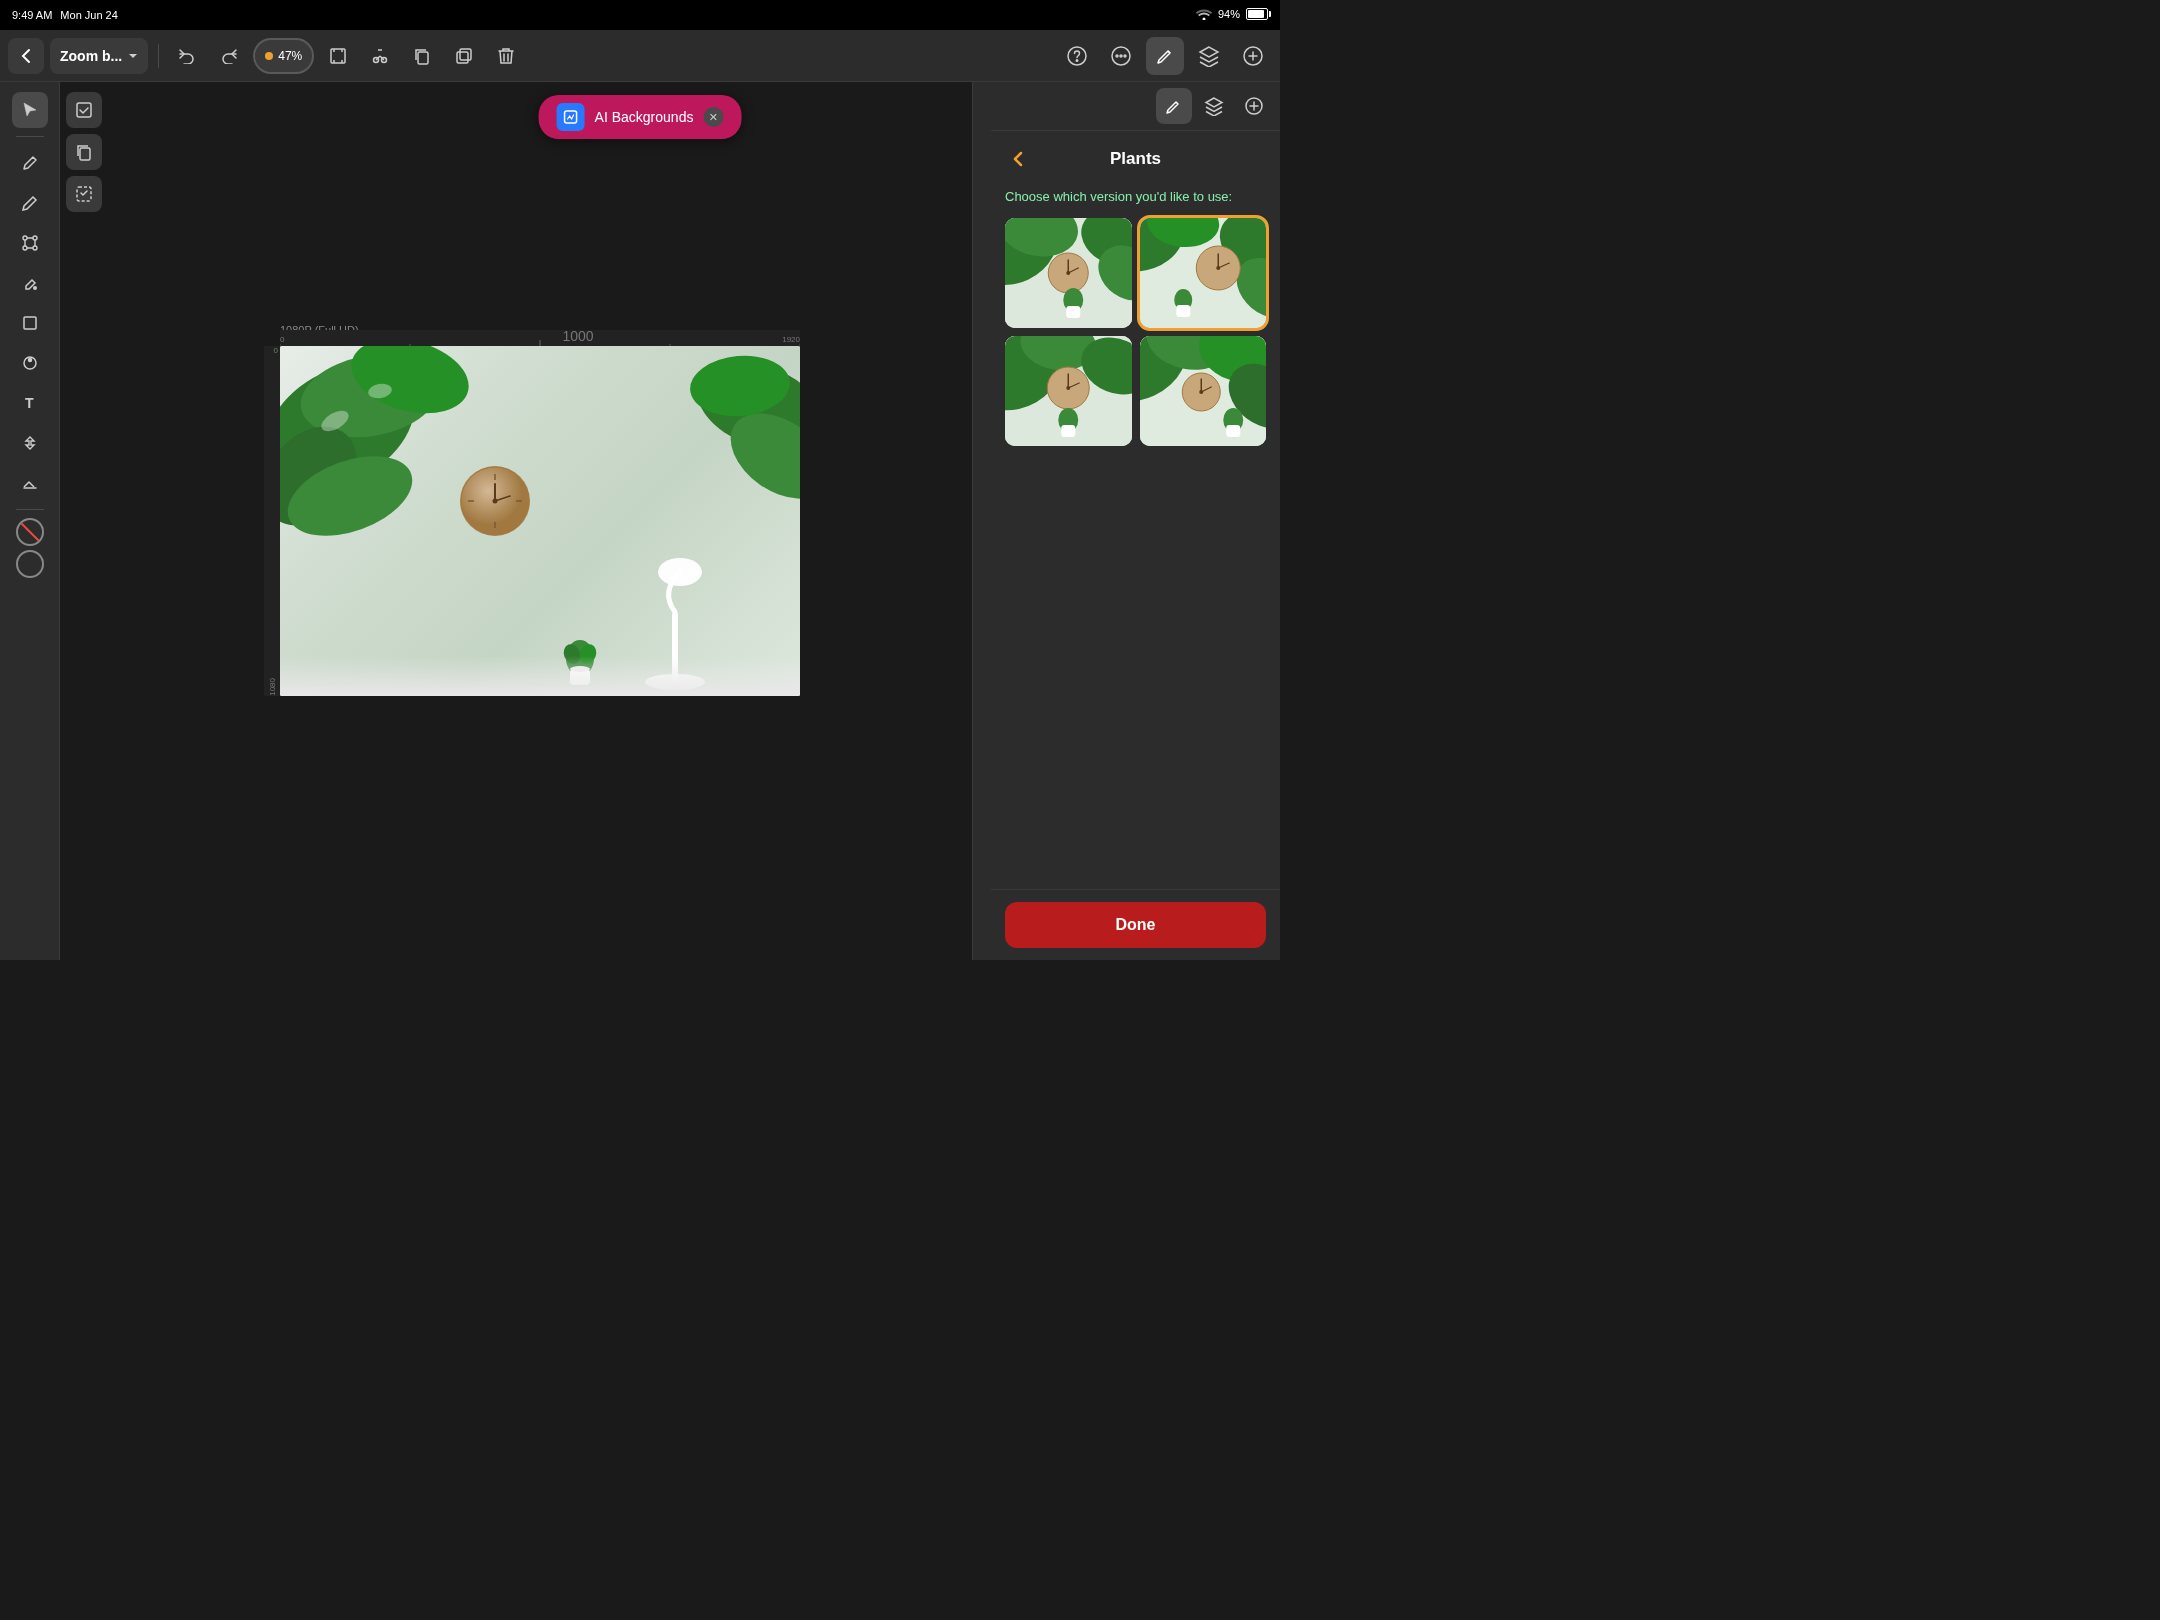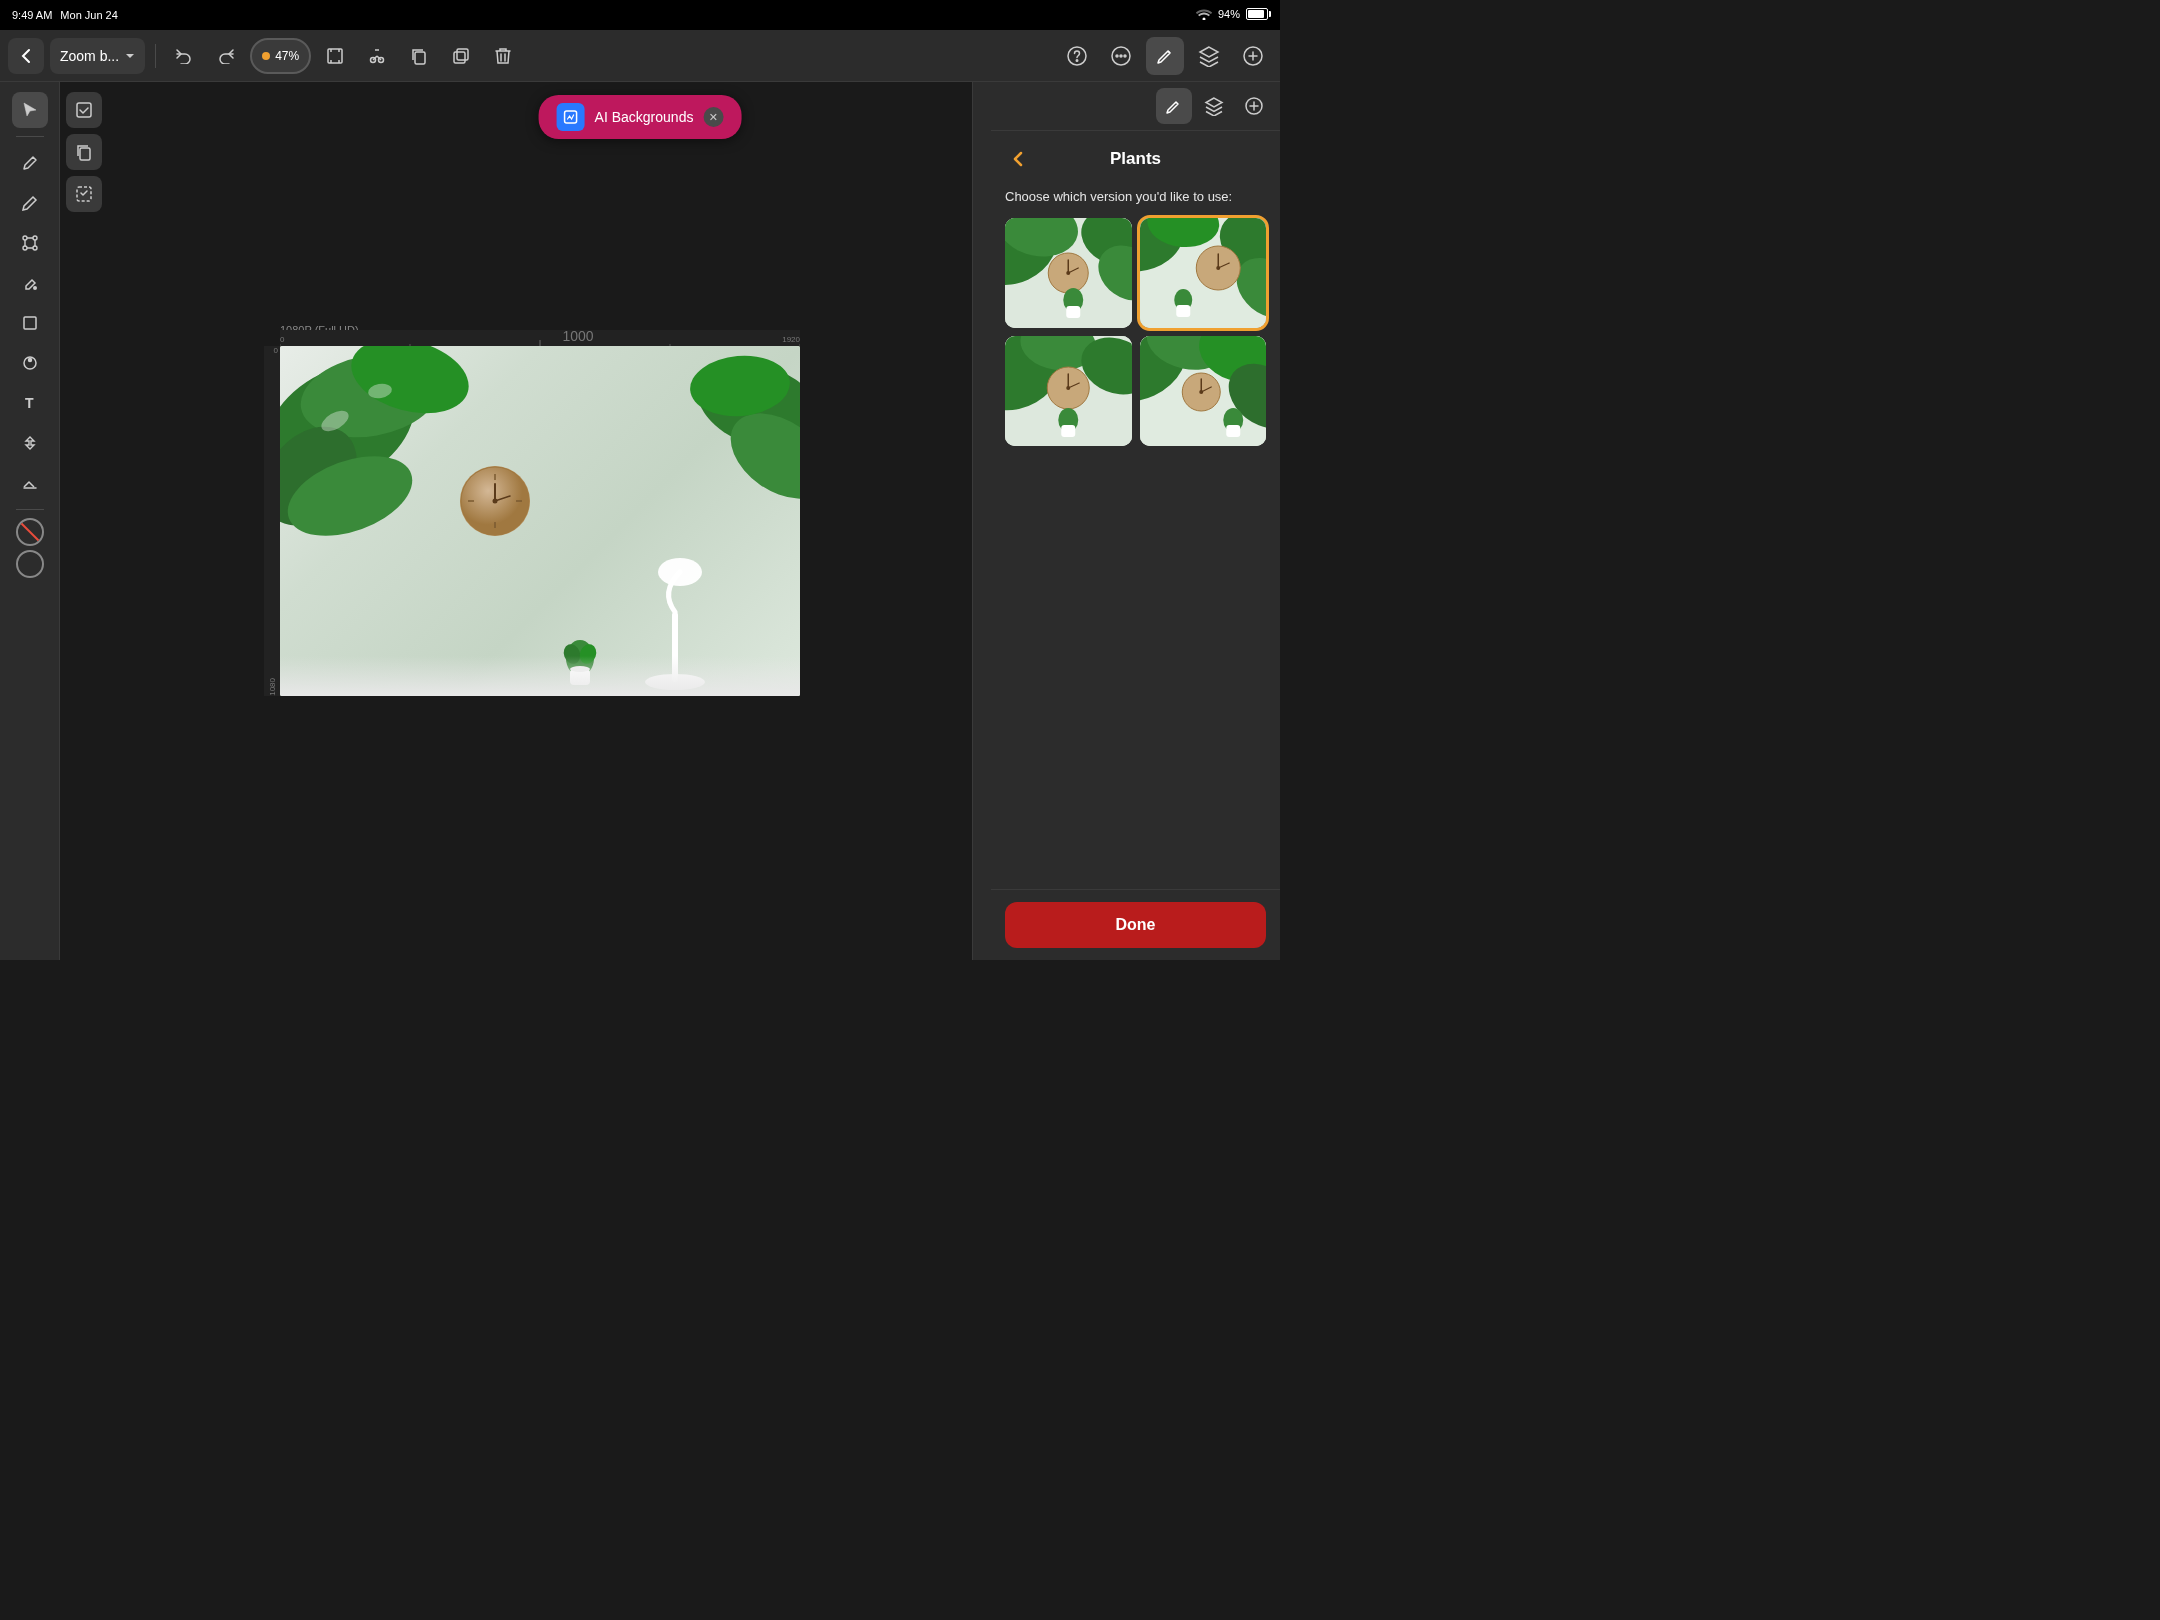--- a/index.html
+++ b/index.html
@@ -111,21 +111,21 @@
       padding: 0 10px;
       border-radius: 8px;
       background: #3a3a3a;
       border: none;
       cursor: pointer;
       display: flex;
       align-items: center;
       gap: 6px;
       color: #fff;
       font-size: 14px;
-      font-weight: 400;
+      font-weight: 700;
     }
     .zoom-btn {
       height: 36px;
       padding: 0 10px;
       border-radius: 20px;
       background: #3a3a3a;
       border: 2px solid #5a5a5a;
       cursor: pointer;
       display: flex;
       align-items: center;
@@ -401,21 +401,21 @@
       font-weight: 300;
     }
     .plants-title {
       flex: 1;
       text-align: center;
       color: #fff;
       font-size: 17px;
       font-weight: 600;
     }
     .plants-subtitle {
-      color: #e5e5e5;
+      color: #86efac;
       font-size: 13px;
       margin-top: 2px;
     }
     .version-grid {
       display: grid;
       grid-template-columns: 1fr 1fr;
       gap: 8px;
     }
     .version-thumb {
       border-radius: 10px;

